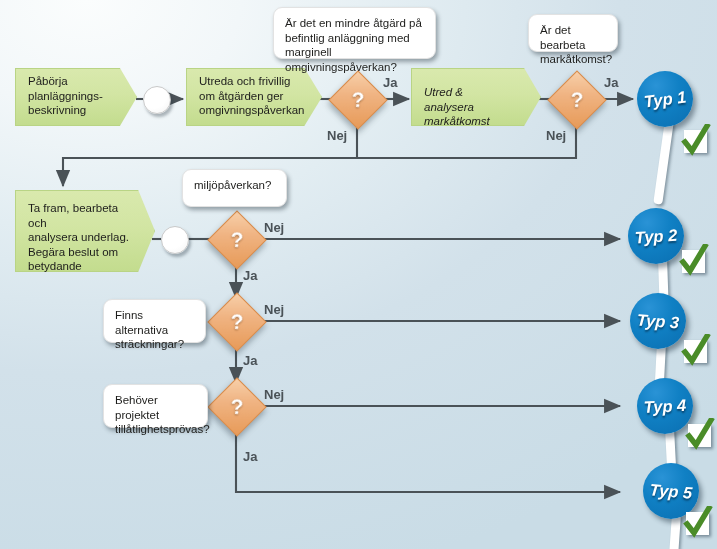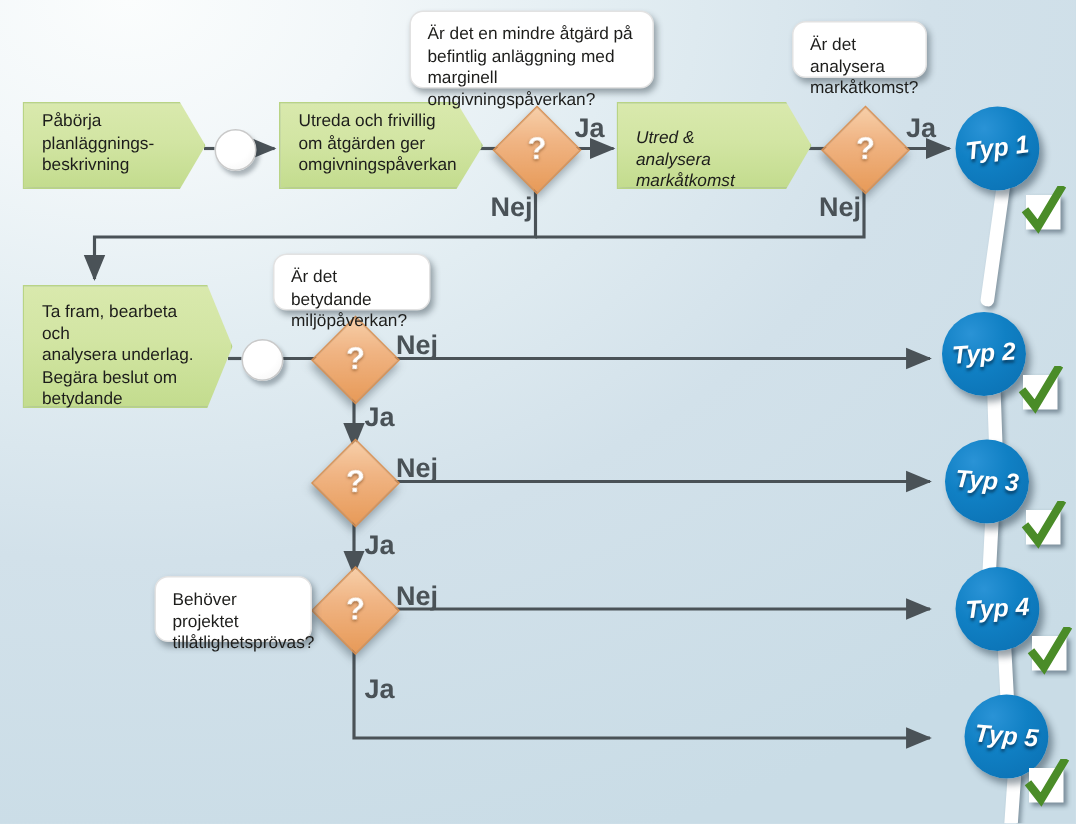--- a/index.html
+++ b/index.html
@@ -84,21 +84,21 @@
 
   
   .chk{
     position:absolute;width:23px;height:23px;background:#ffffff;
     box-shadow:2px 2px 3px rgba(25,45,60,.45);
   }
   .chk svg{position:absolute;left:-3px;top:-6px;}
 
   
   .lbl{
-    position:absolute;color:#4a5257;font-weight:bold;font-size:18px;
+    position:absolute;color:#4a5257;font-weight:bold;font-size:13px;
     white-space:nowrap;
   }
 </style>
 </head>
 <body>
 
 <div id="stage">
 
   <svg id="wires" viewBox="0 0 717 549">
     <defs>
@@ -192,29 +192,32 @@
     <div class="q">?</div>
   </div>
 
   <div class="callout" style="left:273px;top:7px;width:163px;height:52px;">
     <div>Är det en mindre åtgärd på</div>
     <div>befintlig anläggning med</div>
     <div>marginell omgivningspåverkan?</div>
   </div>
 
   <div class="callout" style="left:528px;top:14px;width:90px;height:38px;">
-    <div>Är det analysera</div>
+    <div>Är det bearbeta</div>
     <div>markåtkomst?</div>
   </div>
 
   <div class="callout" style="left:182px;top:169px;width:105px;height:38px;">
-    <div>Är det betydande</div>
     <div>miljöpåverkan?</div>
   </div>
 
+  <div class="callout" style="left:103px;top:299px;width:103px;height:44px;">
+    <div>Finns alternativa</div>
+    <div>sträckningar?</div>
+  </div>
 
   <div class="callout" style="left:103px;top:384px;width:105px;height:44px;">
     <div>Behöver projektet</div>
     <div>tillåtlighetsprövas?</div>
   </div>
 
   <div class="lbl" style="left:383px;top:75px;">Ja</div>
   <div class="lbl" style="left:327px;top:128px;">Nej</div>
   <div class="lbl" style="left:604px;top:75px;">Ja</div>
   <div class="lbl" style="left:546px;top:128px;">Nej</div>

